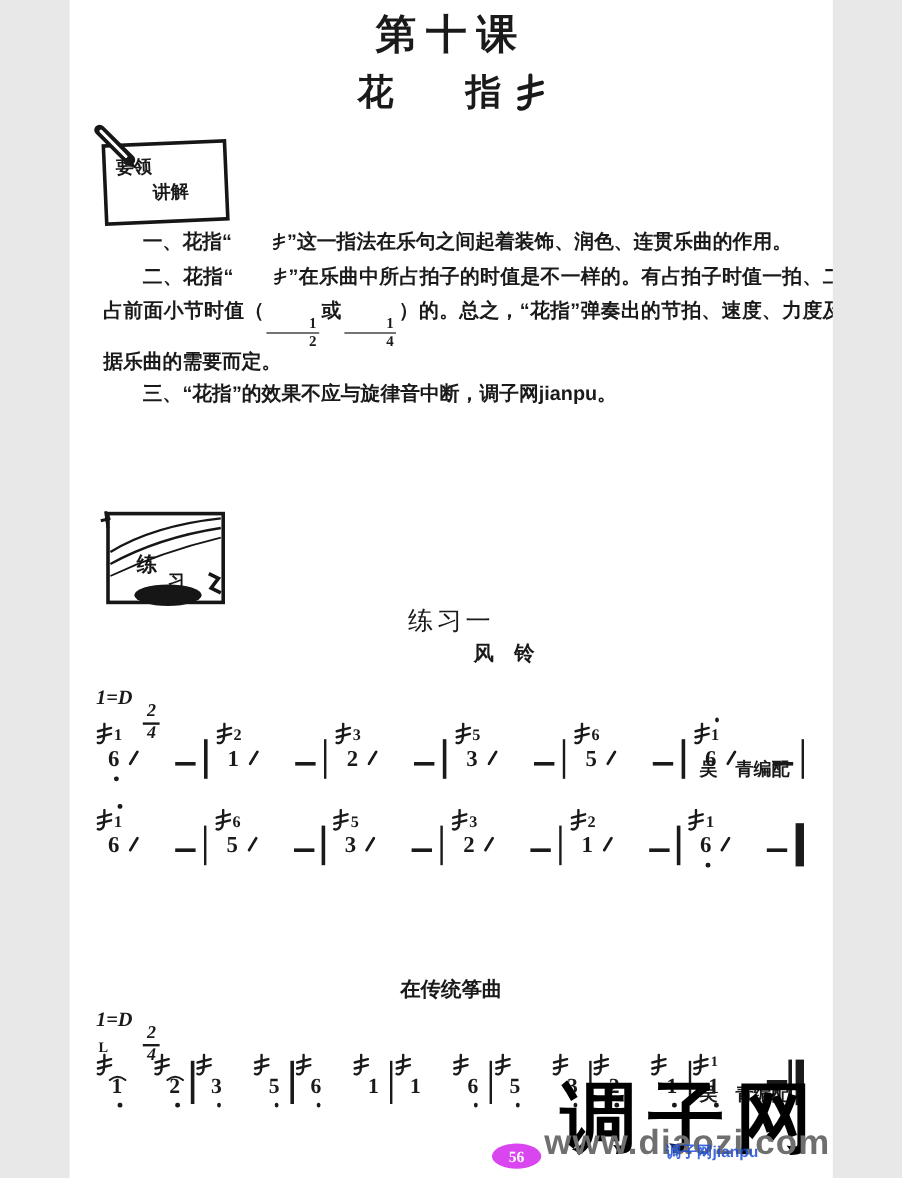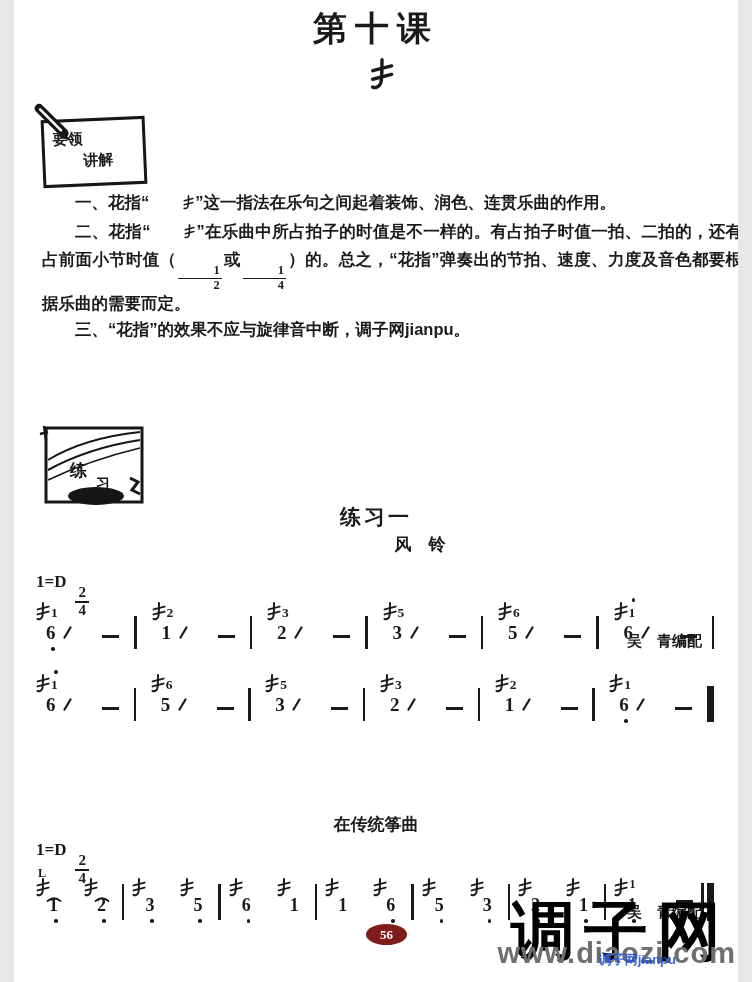--- a/index.html
+++ b/index.html
@@ -1,16 +1,16 @@
 <!DOCTYPE html>
 <html><head>
 <meta charset="utf-8">
 <style>
   html,body{margin:0;padding:0;background:#e8e8e8;}
-  .page{position:relative;width:724px;height:982px;margin:0 auto;background:#ffffff;
+  .page{position:relative;width:636px;height:982px;margin:0 auto;background:#ffffff;
         font-family:"Liberation Sans",sans-serif;color:#1a1a1a;overflow:hidden;}
   
   .title{position:absolute;top:6px;left:0;width:100%;text-align:center;
          font-size:34px;font-weight:900;letter-spacing:8px;}
   .subtitle{position:absolute;top:57px;left:0;width:100%;text-align:center;
             font-size:30px;font-weight:900;}
   .title-sym{display:inline-block;vertical-align:-8px;margin-left:12px;}
   
   .notesbox{position:absolute;left:28px;top:118px;width:98px;height:62px;
             border:3px solid #161616;transform:rotate(-2.5deg);background:#fff;}
@@ -23,26 +23,26 @@
   .inline-sym{display:inline-block;vertical-align:-3px;margin:0 1px;}
   .vfrac{display:inline-flex;flex-direction:column;align-items:center;line-height:1;
          font-weight:700;font-family:"Liberation Serif",serif;}
   .pfrac{font-size:12.5px;vertical-align:-9px;margin:0 2px;}
   .pfrac .vn{border-bottom:1.5px solid #1a1a1a;padding:0 2px 1px;}
   .meter{font-size:15px;vertical-align:-10px;margin-left:9px;}
   .meter .vn{border-bottom:2px solid #1a1a1a;padding:0 3px 1px;}
   
   .stamp{position:absolute;left:20px;top:420px;}
   
-  .exh{position:absolute;left:0;width:100%;text-align:center;font-size:21px;font-weight:700;letter-spacing:3px;}
+  .exh{position:absolute;left:0;width:100%;text-align:center;font-size:21px;font-weight:400;letter-spacing:3px;}
   #ex1-head{top:503px;} #ex2-head{top:773px;}
   .pt{position:absolute;left:0;width:100%;text-align:center;font-size:17px;font-weight:900;}
   #ex1-piece{top:533px;padding-left:44px;} #ex2-piece{top:813px;}
   .keyrow{position:absolute;left:22px;font-size:17px;font-weight:700;
-          font-family:"Liberation Serif",serif;}
+          font-family:"Liberation Serif",serif;font-style:italic;}
   #ex1-key{top:572px;} #ex2-key{top:840px;}
   .credit{position:absolute;right:36px;font-size:15px;font-weight:900;margin-top:48px;}
   #ex1-credit{top:584px;} #ex2-credit{top:855px;}
   
   .notation-row{position:absolute;left:22px;right:24px;display:flex;
                 justify-content:space-between;align-items:flex-end;
                 font-family:"Liberation Serif",serif;}
   #ex1-line-1{top:600px;height:56px;}
   #ex1-line-2{top:672px;height:56px;}
   #ex2-line-1{top:878px;height:50px;align-items:flex-start;}
@@ -70,33 +70,33 @@
   .dash2{display:inline-block;width:17px;height:3.5px;background:#1a1a1a;margin:22px 0 0 14px;}
   .posmark{position:absolute;left:24px;top:866px;font-size:12px;font-weight:700;
            font-family:"Liberation Serif",serif;}
   
   .wm-site{position:absolute;right:8px;top:888px;font-size:64px;font-weight:700;
            letter-spacing:9px;color:#000000;margin-left:20px;}
   .wm-url{position:absolute;right:2px;top:937px;font-size:29px;font-weight:700;
           color:#6f6f6f;letter-spacing:1px;}
   .wm-overlay{position:absolute;right:62px;top:951px;font-size:13px;font-weight:700;
               color:#1d4ed8;opacity:.85;}
-  .oval{position:absolute;left:352px;top:924px;width:41px;height:21px;border-radius:50%;
-        background:#7f1d1d;display:flex;align-items:center;justify-content:center;}
+  .oval{position:absolute;left:352px;top:953px;width:41px;height:21px;border-radius:50%;
+        background:#d946ef;display:flex;align-items:center;justify-content:center;}
   .oval span{color:#fff;font-size:13px;font-weight:700;font-family:"Liberation Serif",serif;}
 </style>
 </head>
 <body>
 
 <div class="page">
 
   <div class="title">第十课</div>
 
   <div class="subtitle">
-    <span class="title-sym" id="title-huazhi"><svg width="24" height="34.285714285714285" viewBox="0 0 14 20">
+    <span>花　　指</span><span class="title-sym" id="title-huazhi"><svg width="24" height="34.285714285714285" viewBox="0 0 14 20">
           <path d="M7 1 C7 8 7 12.5 6.2 14.8 C5.3 17 2.8 17.8 1.5 16.9" fill="none" stroke="#1a1a1a" stroke-width="2" stroke-linecap="round"></path>
           <path d="M1.6 7.4 L12.6 4.6" fill="none" stroke="#1a1a1a" stroke-width="2" stroke-linecap="round"></path>
           <path d="M1.6 12.4 L12.6 9.6" fill="none" stroke="#1a1a1a" stroke-width="2" stroke-linecap="round"></path>
         </svg></span>
   </div>
 
   <div class="notesbox">
     <svg class="pen" width="46" height="46" viewBox="0 0 46 46">
       <line x1="10" y1="7" x2="34" y2="33" stroke="#161616" stroke-width="9" stroke-linecap="round"></line>
       <line x1="11" y1="8" x2="31" y2="30" stroke="#ffffff" stroke-width="2.5" stroke-linecap="round"></line>

